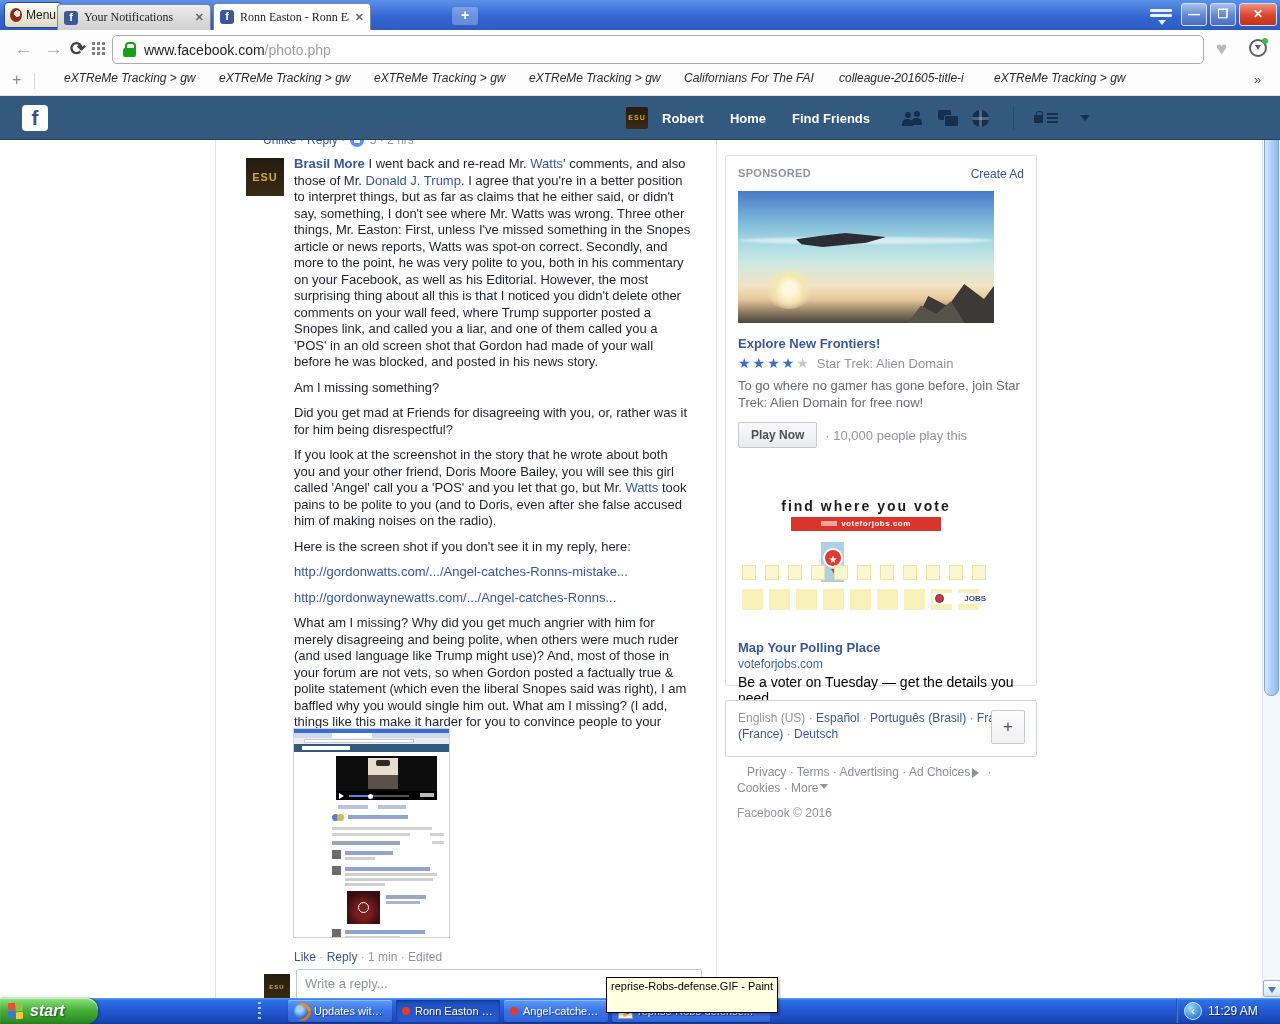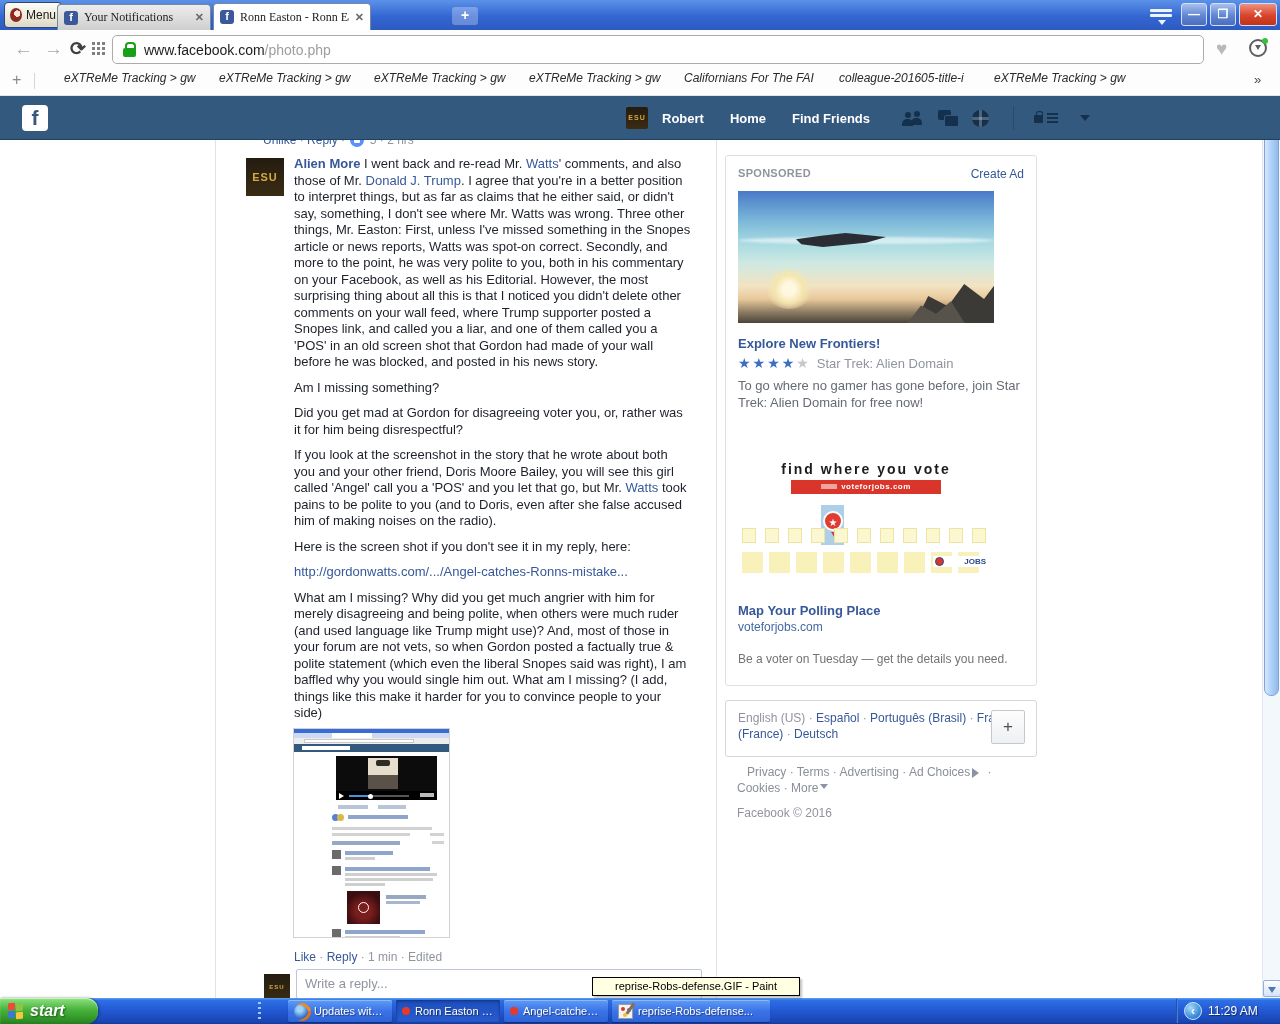--- a/index.html
+++ b/index.html
@@ -199,21 +199,21 @@
   .vt-pin::after{content:"";position:absolute;left:6px;top:19px;border:5px solid transparent;border-top:8px solid #e03c31;}
   .vt-row1{position:absolute;left:4px;top:100px;width:248px;display:flex;gap:9px;}
   .vt-row1 i{width:14px;height:15px;background:#fbf7d0;border:1px solid #eee4a0;}
   .vt-row2{position:absolute;left:4px;top:124px;width:248px;display:flex;gap:6px;}
   .vt-row2 i{width:21px;height:21px;background:#f8f2ba;}
   .vt-logo{position:absolute;right:6px;top:128px;display:flex;align-items:center;gap:20px;background:#fff;padding:1px 2px;}
   .vt-logo .c{width:9px;height:9px;border-radius:50%;background:#d9352b;border:1px solid #2a4b8c;}
   .vt-logo .t{font-size:8px;font-weight:bold;color:#2a4b8c;}
   .ad2-title{margin:8px 12px 0 12px;font-size:13px;font-weight:bold;color:#365899;}
   .ad2-domain{margin:2px 12px 0 12px;font-size:12px;color:#4267a2;}
-  .ad2-body{margin:18px 12px 0 12px;font-size:12px;color:#737373;}
+  .ad2-body{margin:3px 12px 0 12px;font-size:14px;color:#000000;}
 
   .langbox{position:absolute;left:725px;top:604px;width:312px;height:57px;border:1px solid #d3d6db;border-radius:3px;background:#fff;
     padding:9px 12px;font-size:12px;line-height:16px;color:#90949c;}
   .langbox a{color:#365899;text-decoration:none;}
   .lang-add{position:absolute;right:11px;top:9px;width:34px;height:34px;border:1px solid #c5c8cc;border-radius:2px;
     background:linear-gradient(180deg,#fdfdfd,#eff0f2);font-size:17px;color:#4b4f56;text-align:center;line-height:32px;}
   .fbfooter{position:absolute;left:737px;top:668px;width:290px;font-size:12px;line-height:16px;color:#8a8f98;}
   .fbfooter .adch{display:inline-block;width:0;height:0;border:5px solid transparent;border-left:7px solid #8a94a6;vertical-align:-2px;margin-left:2px;}
   .fbfooter .mcaret{display:inline-block;width:0;height:0;border:4px solid transparent;border-top:5px solid #8a94a6;vertical-align:-1px;margin-left:2px;}
   .fbcopy{position:absolute;left:737px;top:710px;font-size:12px;color:#90949c;}
@@ -299,22 +299,22 @@
   .tbtn.idx-3 .appic::before{content:"";position:absolute;left:2px;top:2px;width:4px;height:4px;background:#d23c2e;border-radius:50%;
     box-shadow:6px 1px 0 #3f77d2, 2px 6px 0 #f2c12e;}
   .tbtn.idx-3 .appic::after{content:"";position:absolute;right:0px;top:-3px;width:3px;height:13px;background:#8a6d4f;transform:rotate(35deg);}
   .tray-div{position:absolute;left:1176px;top:1px;width:2px;height:24px;background:linear-gradient(90deg,#123a96,#5c95ee);}
   .tray-chev{position:absolute;left:1184px;top:4px;width:18px;height:18px;border-radius:50%;
     background:radial-gradient(circle at 35% 30%,#a5dbf8,#2f84d8 70%);border:1px solid #cfe4f8;
     color:#fff;font-size:12px;font-weight:bold;text-align:center;line-height:16px;}
   .clock{position:absolute;left:1208px;top:6px;width:66px;color:#fff;font-size:12px;text-shadow:1px 1px 1px rgba(0,0,0,.5);}
 
   
-  .tooltip{position:absolute;left:592px;top:977px;height:19px;background:#ffffe1;border:1px solid #000;
-    font-size:11px;color:#000;padding:2px 22px;white-space:nowrap;z-index:50;box-shadow:2px 2px 2px rgba(0,0,0,.25);}
+  .tooltip{position:absolute;left:606px;top:977px;height:36px;background:#ffffe1;border:1px solid #000;
+    font-size:11px;color:#000;padding:2px 4px;white-space:nowrap;z-index:50;box-shadow:2px 2px 2px rgba(0,0,0,.25);}
 </style>
 </head>
 <body>
 
 <div class="screen">
 
   <div class="titlebar">
     <div class="menu-btn">
       <span class="pm-icon"></span>
       <span>Menu</span>
@@ -440,27 +440,28 @@
       <a class="bluelink">Reply</a>
       <span>·</span>
       <span class="likechip"></span>
       <span>5</span>
       <span>·</span>
       <span>2 hrs</span>
     </div>
 
     <div class="cmt-avatar">ESU</div>
     <div class="cmt-body">
-      <p><span class="cmt-author">Alien More</span>
+      <p><span class="cmt-author">Brasil More</span>
         <span>I went back and re-read Mr. </span><a href="#">Watts</a><span>' comments, and also those of Mr. </span><a href="#">Donald J. Trump</a><span>. I agree that you're in a better position to interpret things, but as far as claims that he either said, or didn't say, something, I don't see where Mr. Watts was wrong. Three other things, Mr. Easton: First, unless I've missed something in the Snopes article or news reports, Watts was spot-on correct. Secondly, and more to the point, he was very polite to you, both in his commentary on your Facebook, as well as his Editorial. However, the most surprising thing about all this is that I noticed you didn't delete other comments on your wall feed, where Trump supporter posted a Snopes link, and called you a liar, and one of them called you a 'POS' in an old screen shot that Gordon had made of your wall before he was blocked, and posted in his news story.</span></p>
       <p>Am I missing something?</p>
-      <p>Did you get mad at Gordon for disagreeing voter you, or, rather was it for him being disrespectful?</p>
+      <p>Did you get mad at Friends for disagreeing with you, or, rather was it for him being disrespectful?</p>
       <p><span>If you look at the screenshot in the story that he wrote about both you and your other friend, Doris Moore Bailey, you will see this girl called 'Angel' call you a 'POS' and you let that go, but Mr. </span><a href="#">Watts</a><span> took pains to be polite to you (and to Doris, even after she false accused him of making noises on the radio).</span></p>
       <p>Here is the screen shot if you don't see it in my reply, here:</p>
       <p><a href="#">http://gordonwatts.com/.../Angel-catches-Ronns-mistake...</a></p>
+      <p><a href="#">http://gordonwaynewatts.com/.../Angel-catches-Ronns...</a></p>
       <p>What am I missing? Why did you get much angrier with him for merely disagreeing and being polite, when others were much ruder (and used language like Trump might use)? And, most of those in your forum are not vets, so when Gordon posted a factually true &amp; polite statement (which even the liberal Snopes said was right), I am baffled why you would single him out. What am I missing? (I add, things like this make it harder for you to convince people to your side)</p>
     </div>
 
     <div class="att">
       <div class="bar1"></div>
       <div class="bar2">
           <i></i>
         </div>
       <div class="bar3">
           <i></i>
@@ -533,20 +534,24 @@
       <div class="ad-title">Explore New Frontiers!</div>
       <div class="ad-rating">
         <span class="star">★</span>
           <span class="star">★</span>
           <span class="star">★</span>
           <span class="star">★</span>
           <span class="star empty">★</span>
         <span class="ad-rname">Star Trek: Alien Domain</span>
       </div>
       <div class="ad-body">To go where no gamer has gone before, join Star Trek: Alien Domain for free now!</div>
+      <div class="ad-btnrow">
+        <button class="playnow">Play Now</button>
+        <span class="ad-social">· 10,000 people play this</span>
+      </div>
       <div class="ad-img2">
         <div class="vt-head">find where you vote</div>
         <div class="vt-banner"><i></i><span>voteforjobs.com</span></div>
         <div class="vt-bluecol"></div>
         <div class="vt-pin">★</div>
         <div class="vt-row1">
             <i></i>
             <i></i>
             <i></i>
             <i></i>

